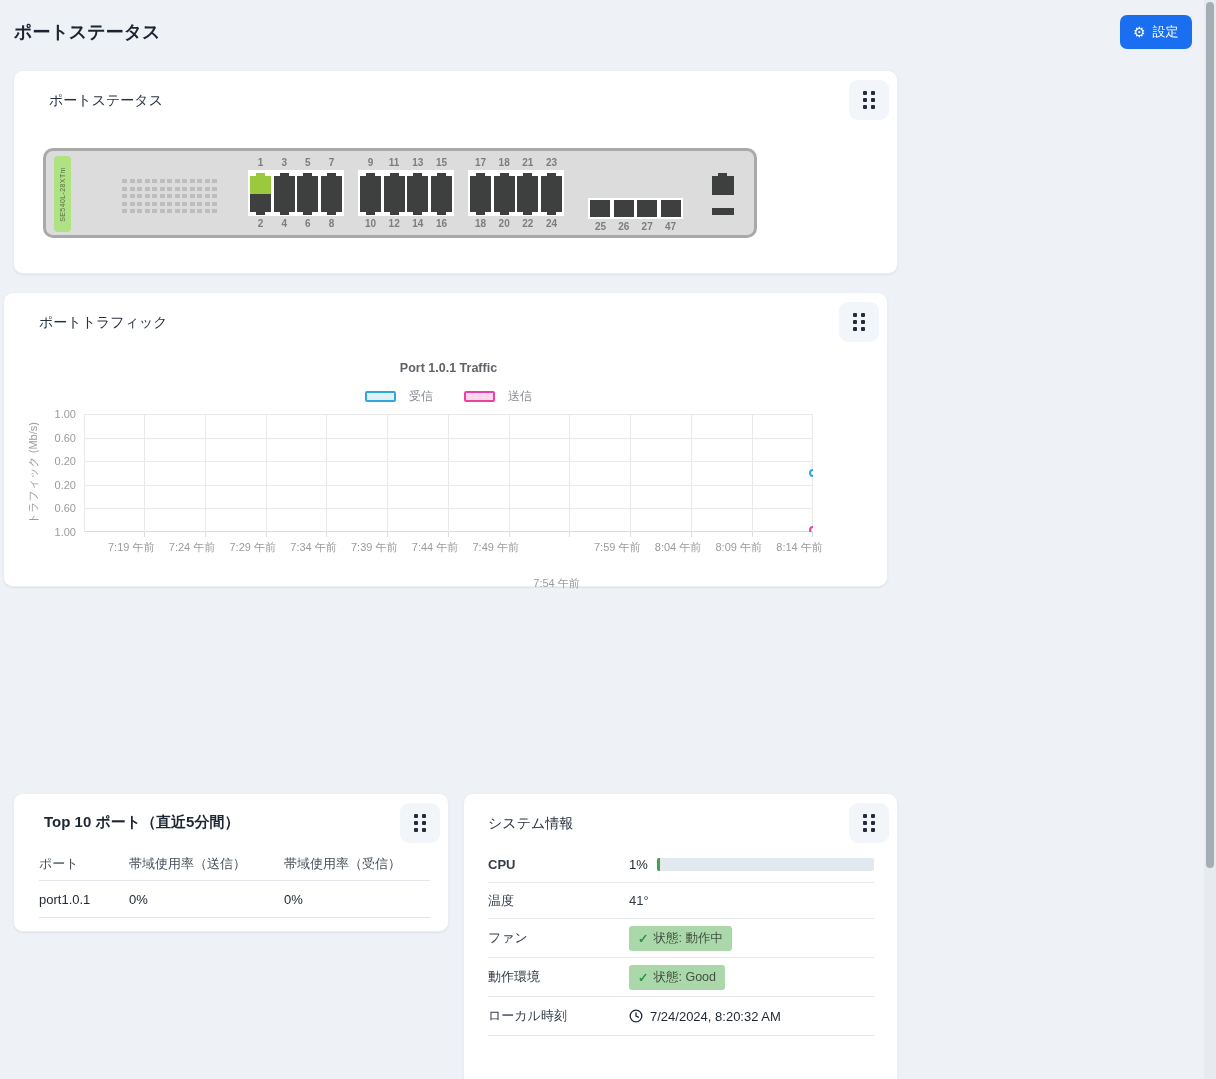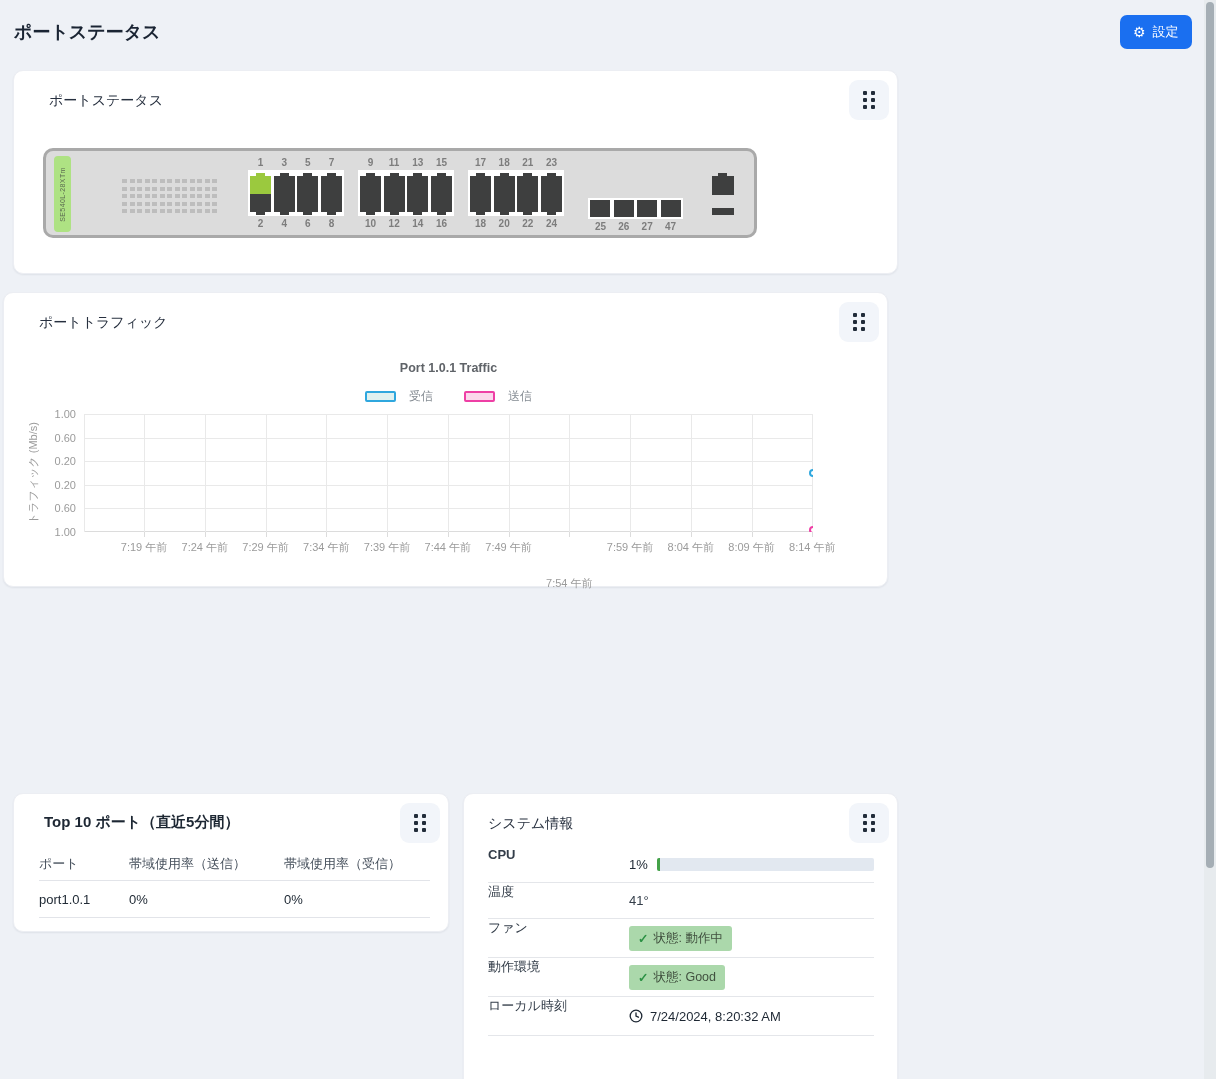--- a/index.html
+++ b/index.html
@@ -46,35 +46,35 @@
   .chart-title{position:absolute;left:80px;width:729px;top:68px;text-align:center;
     font-size:12.5px;font-weight:bold;color:#5f6368}
   .legend{position:absolute;left:80px;width:729px;top:95px;display:flex;justify-content:center;
     gap:31px;align-items:center}
   .lg{display:flex;align-items:center;gap:13px;font-size:12px;color:#858c93}
   .lg .sw{width:31px;height:11px;border:2px solid;border-radius:2px}
   .plot{position:absolute;left:80px;top:121px;width:729px;height:118px;overflow:hidden}
   .hgrid{position:absolute;left:0;right:0;height:1px;background:#e9e9e9}
   .vgrid{position:absolute;top:0;bottom:0;width:1px;background:#e9e9e9}
   .ylab{position:absolute;left:0;width:72px;text-align:right;font-size:11px;color:#9b9b9b}
-  .xlab{position:absolute;top:247px;width:72px;margin-left:-36px;text-align:center;font-size:11px;color:#9b9b9b}
+  .xlab{position:absolute;top:247px;width:72px;margin-left:-36px;text-align:left;font-size:11px;color:#9b9b9b}
   .xtick{position:absolute;top:239px;width:1px;height:5px;background:#dcdcdc}
   .yaxis-title{position:absolute;left:29px;top:180px;transform:translate(-50%,-50%) rotate(-90deg);
     white-space:nowrap;font-size:11px;color:#9b9b9b}
   .marker{position:absolute;width:8px;height:8px;border-radius:50%;background:#fff;
     border:2px solid;transform:translate(-50%,-50%)}
   
   .tp-table{position:absolute;left:25px;right:18px;top:54px;font-size:13px}
   .tp-row{display:flex;align-items:center;border-bottom:1px solid #e2e4e9}
   .tp-head{height:33px;color:#454f5b}
   .tp-data{height:37px;color:#212b36}
   .tp-c0{width:90px}.tp-c1{width:155px}.tp-c2{flex:1}
   
   .si-rows{position:absolute;left:24px;right:23px;top:53px}
-  .si-row{display:flex;border-bottom:1px solid #e4e6ea;font-size:13px;color:#333d49}
+  .si-row{display:flex;align-items:center;border-bottom:1px solid #e4e6ea;font-size:13px;color:#333d49}
   .si-label{width:141px}
   .si-value{flex:1;display:flex;align-items:center}
   .si-bold{font-weight:bold}
   .pct{margin-right:9px;color:#212b36}
   .track{flex:1;height:13px;background:#e2e8f0;border-radius:2px;overflow:hidden}
   .fill{height:100%;background:#44a248}
   .badge{display:inline-flex;align-items:center;gap:5px;background:#abd8ab;color:#41513f;
     border-radius:3px;padding:4px 9px;font-size:12.5px}
   .check{color:#2b9144;font-weight:bold}
   .timeval{display:flex;align-items:center;gap:7px;color:#1d2733}

